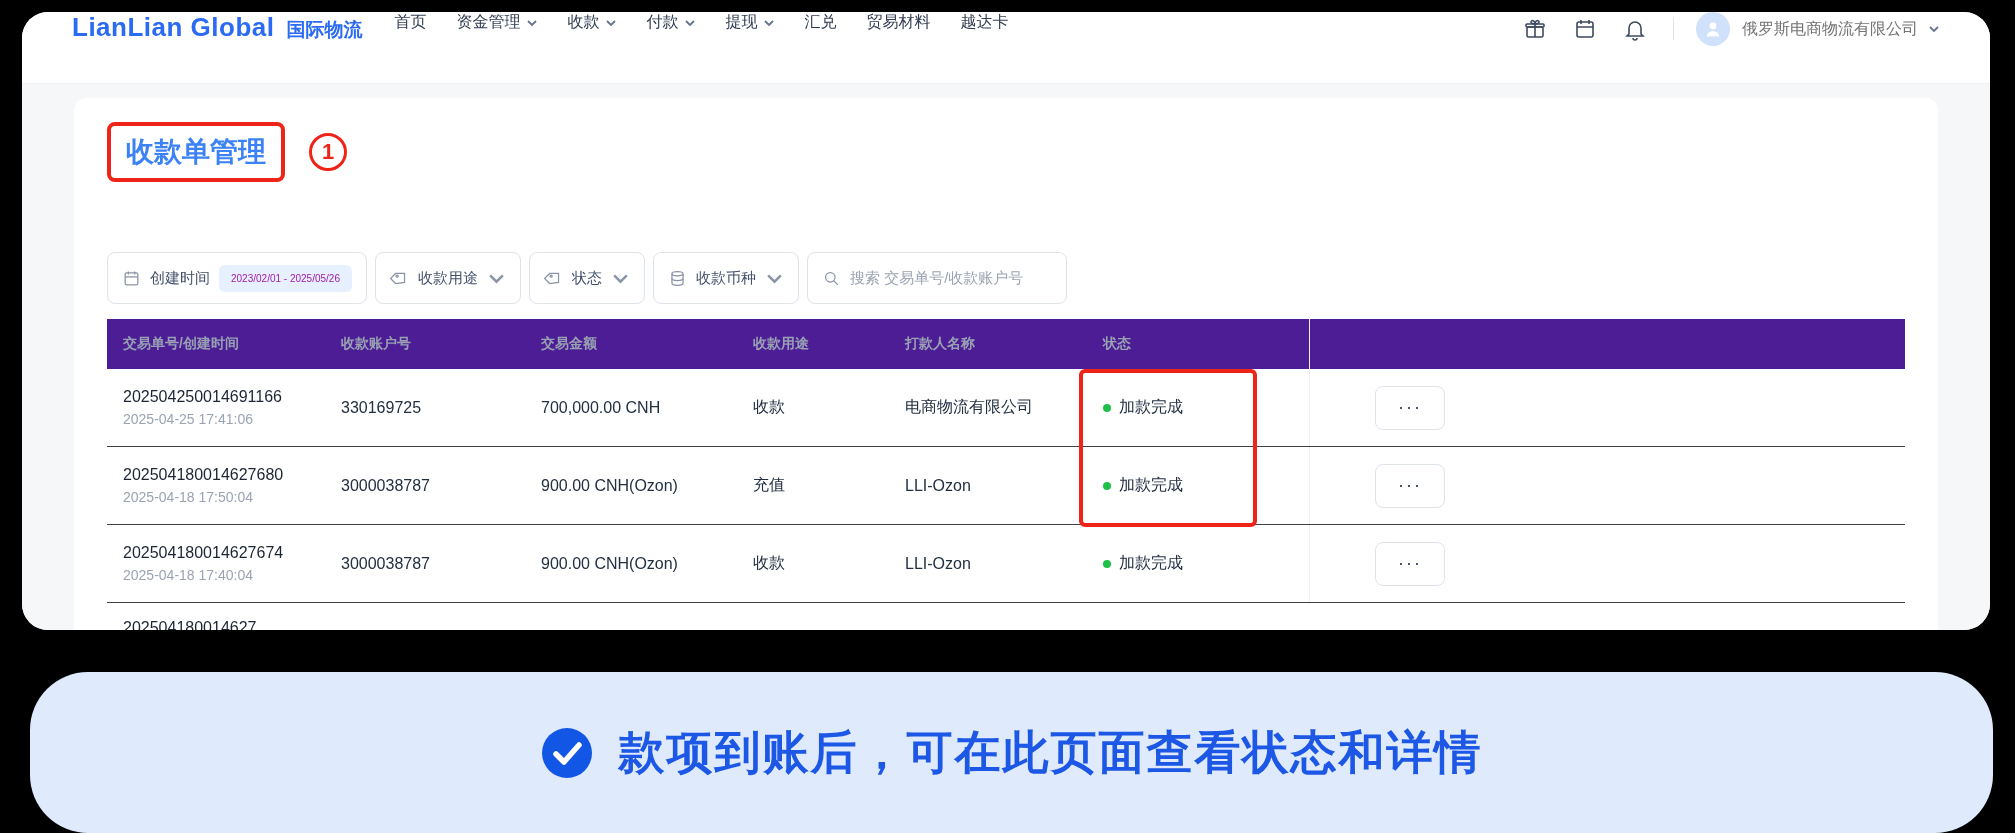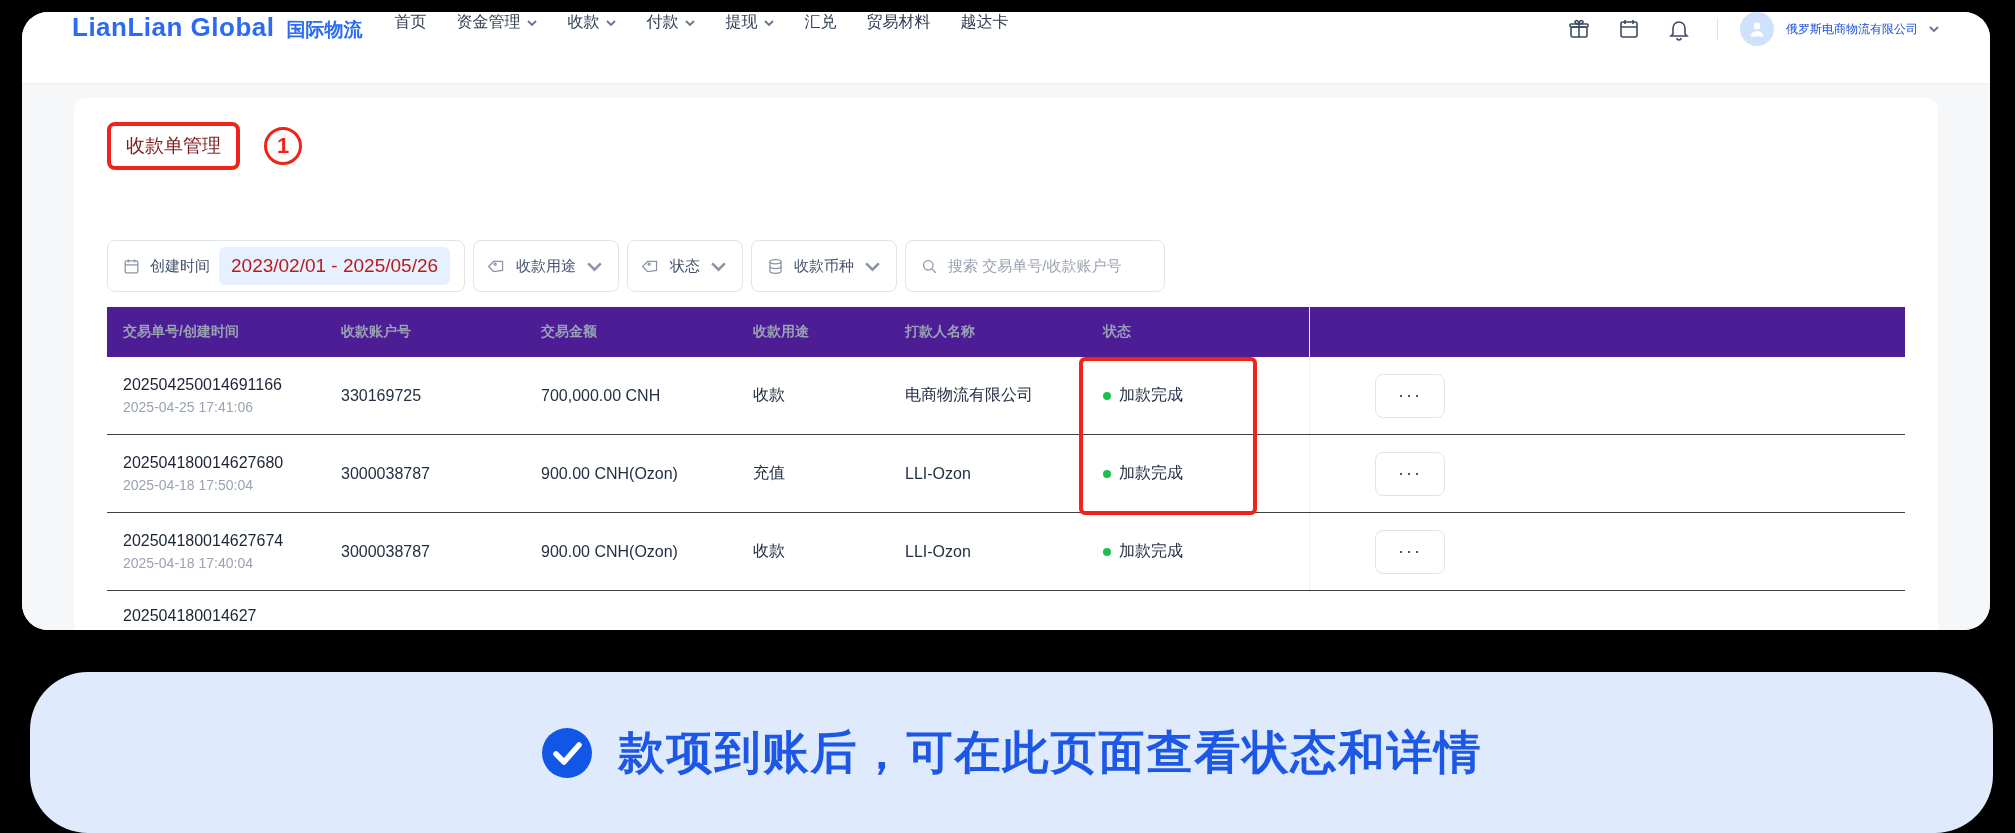--- a/index.html
+++ b/index.html
@@ -23,43 +23,43 @@
   .menu { display:flex; align-items:center; gap:30px; margin-left:32px; }
   .menu-item { display:flex; align-items:center; gap:5px; font-size:16px;
     color:#313d52; cursor:pointer; white-space:nowrap; }
   .chev { width:12px; height:12px; stroke:#66748c; fill:none; stroke-width:1.8; }
   .nav-right { margin-left:auto; display:flex; align-items:center; }
   .nav-icon { width:24px; height:24px; margin-left:26px; cursor:pointer; }
   .nav-icon svg { width:24px; height:24px; stroke:#3c4a60; fill:none; stroke-width:1.6; }
   .nav-div { width:1px; height:22px; background:#dfe3ea; margin:0 22px 0 26px; }
   .avatar { width:34px; height:34px; border-radius:50%; background:#cfe1fb;
     display:flex; align-items:center; justify-content:center; }
-  .company { font-size:12px; color:#1d4ed8; margin:0 10px 0 12px; }
+  .company { font-size:16px; color:#737373; margin:0 10px 0 12px; }
 
   
   .pagebg { position:absolute; top:72px; left:0; right:0; bottom:0; background:#f6f7f9; }
   .card { position:absolute; left:52px; right:52px; top:14px; bottom:-80px;
     background:#fff; border-radius:12px 12px 0 0; padding:24px 33px 0; }
 
   .title-row { display:flex; align-items:center; gap:24px; }
   .title-box { display:inline-block; border:4px solid #ee2418; border-radius:8px;
     padding:7px 15px; }
-  .page-title { font-size:19px; font-weight:normal; color:#7f1d1d; }
+  .page-title { font-size:28px; font-weight:bold; color:#3b82f6; }
   .anno-circle { width:38px; height:38px; border:3px solid #ee2418; border-radius:50%;
     color:#ee2418; font-size:22px; font-weight:bold; display:flex;
     align-items:center; justify-content:center; }
 
   
   .filters { display:flex; gap:8px; margin-top:70px; }
   .chip { height:52px; border:1px solid #dfe3ea; border-radius:8px; background:#fff;
     display:flex; align-items:center; padding:9px 14px; gap:9px; cursor:pointer; }
   .chip svg { width:19px; height:19px; stroke:#8a94a6; fill:none; stroke-width:1.6; flex:none; }
   .chip-label { font-size:15px; color:#42506a; white-space:nowrap; }
   .date-pill { background:#e7f0fe; border-radius:6px; padding:8px 12px;
-    font-size:19px; color:#b91c1c; white-space:nowrap; }
+    font-size:10px; color:#a21caf; white-space:nowrap; }
   .chip-search { width:260px; cursor:text; }
   .placeholder { font-size:15px; color:#9aa3b2; white-space:nowrap; }
 
   
   .table { position:relative; margin-top:15px; }
   .trow { display:flex; align-items:center; }
   .thead { background:#4c1d95; height:50px;font-weight:bold; }
   .th { font-size:14px; color:#98a2b3; padding-left:16px; }
   .tr { height:78px; border-bottom:1px solid #404040; }
   .td { padding-left:16px; font-size:16px; color:#232f42; }

